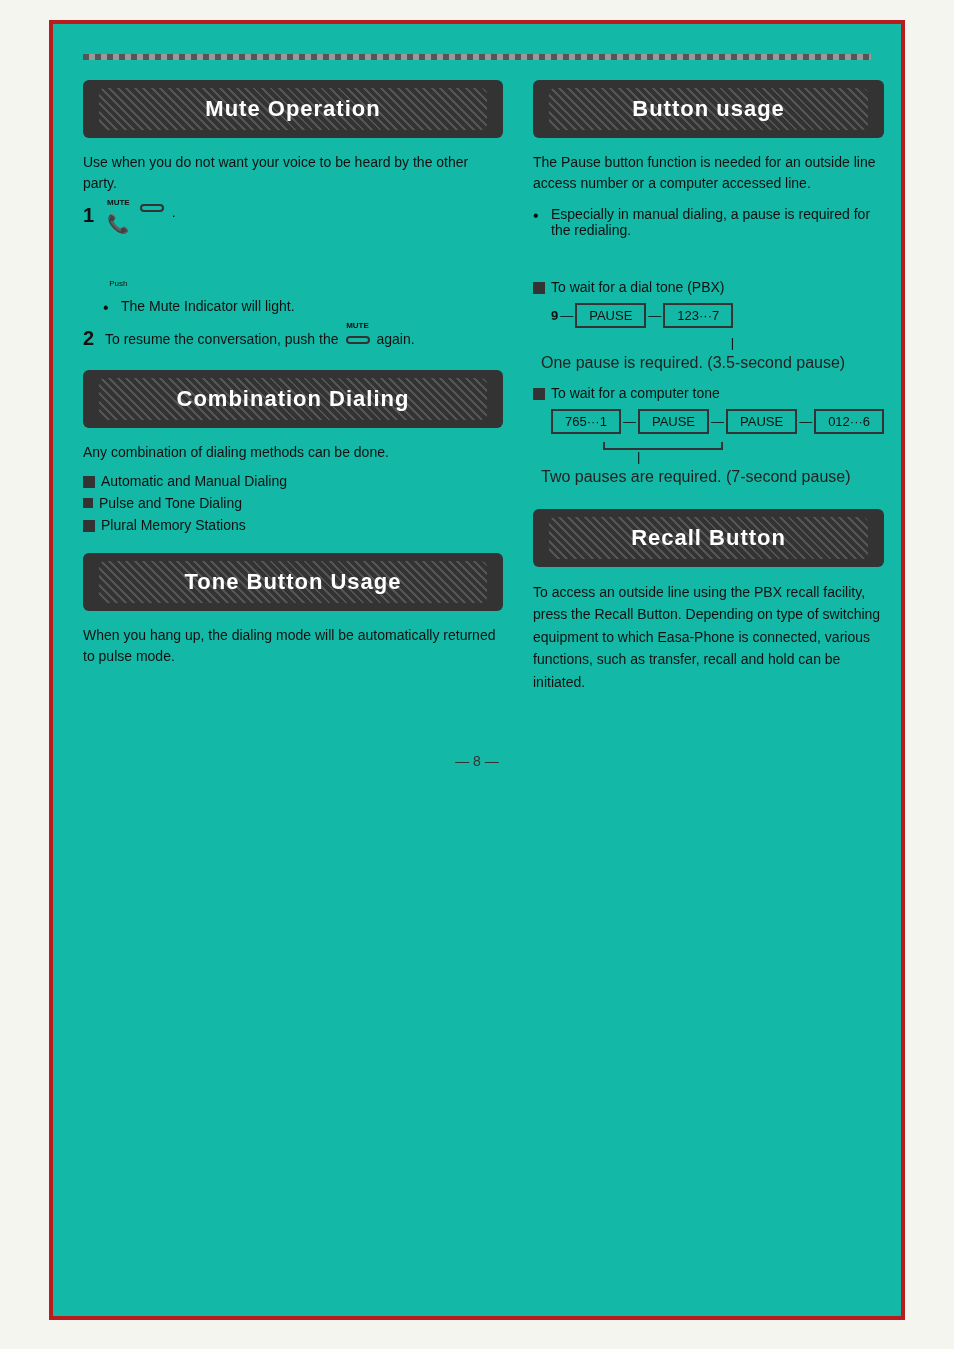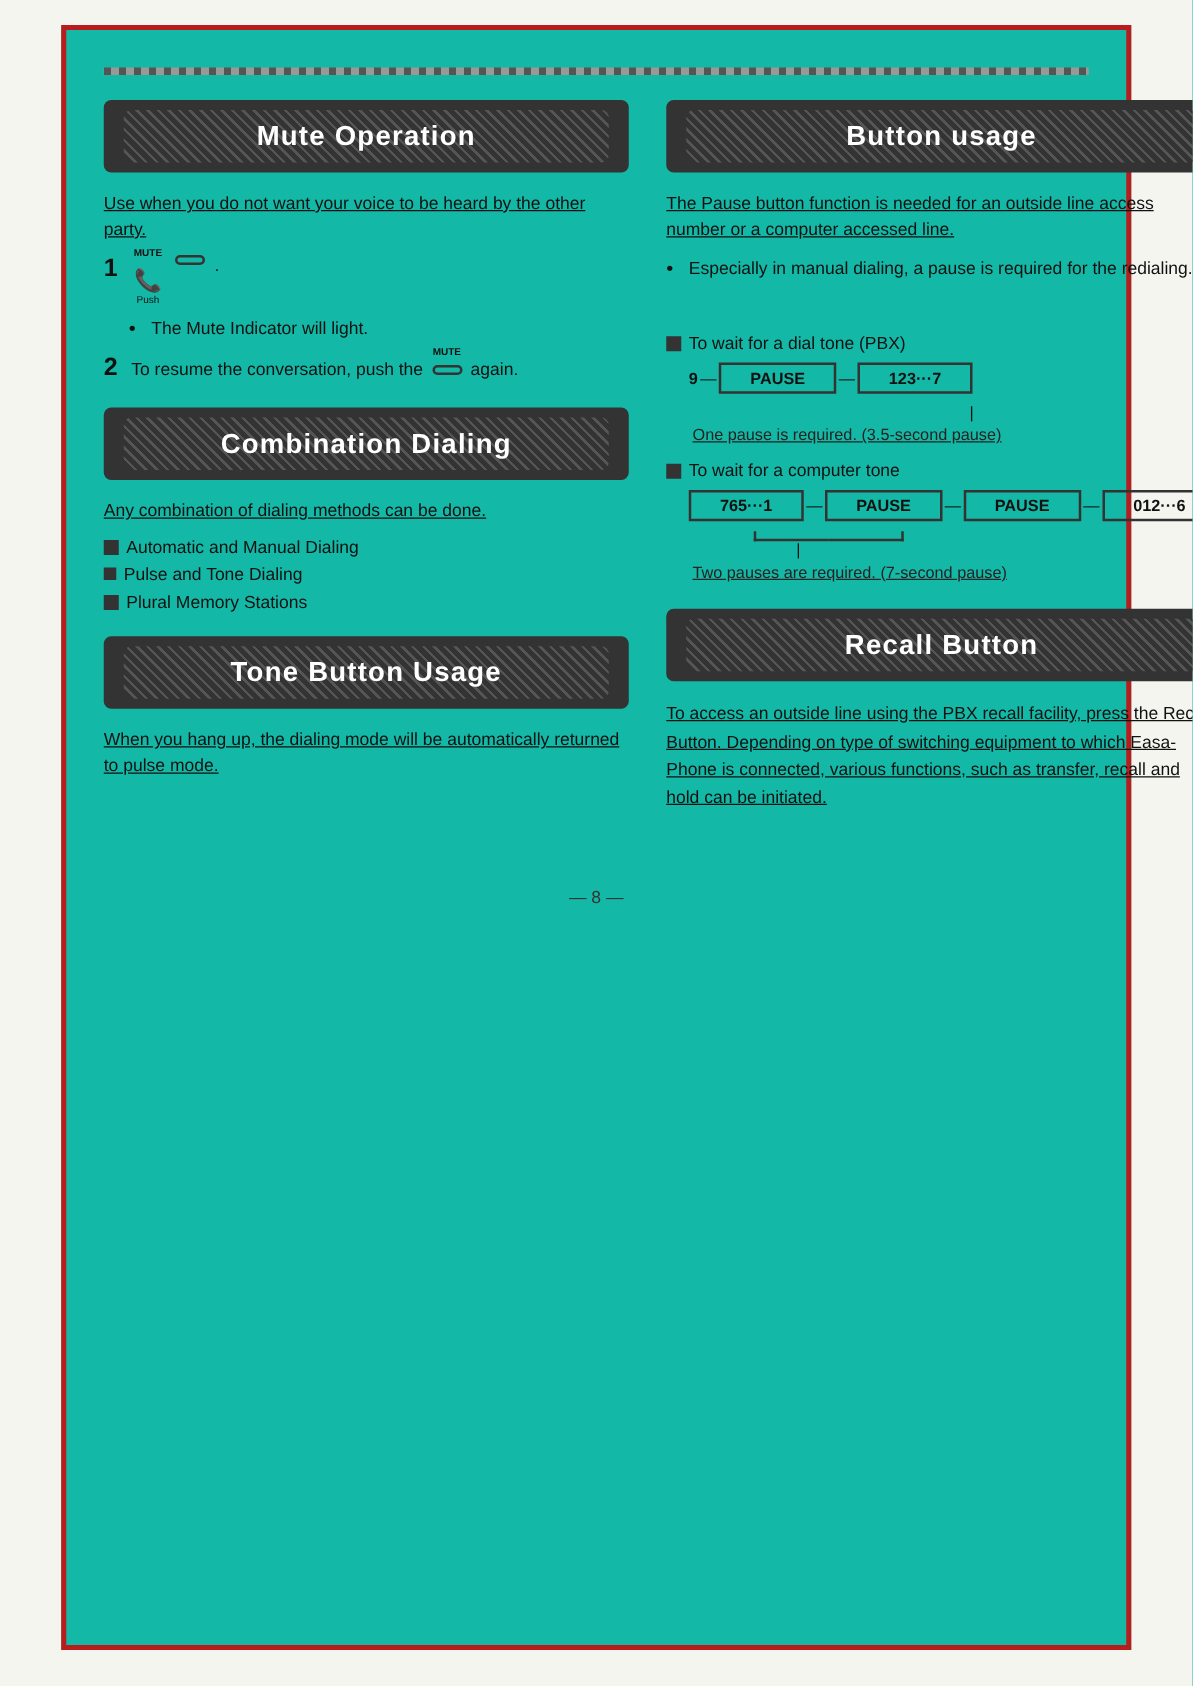--- a/index.html
+++ b/index.html
@@ -57,21 +57,20 @@
       border-radius: 6px;
       width: 100%;
       text-align: center;
     }
     .section-body {
       margin-bottom: 20px;
     }
     .section-body p {
       margin-bottom: 10px;
       line-height: 1.5;
-      text-decoration: underline;
     }
     .step-row {
       display: flex;
       align-items: flex-start;
       margin-bottom: 10px;
       gap: 8px;
     }
     .step-num {
       font-size: 20px;
       font-weight: bold;
@@ -138,35 +137,35 @@
     }
     .dial-diagram {
       display: flex;
       align-items: center;
       gap: 0;
       margin: 8px 0;
       font-size: 13px;
     }
     .dial-box {
       border: 2px solid #333;
-      padding: 3px 23px;
-      font-weight: bold;
+      padding: 3px 12px;
+      font-weight: normal;
       white-space: nowrap;
     }
     .dial-arrow {
       font-size: 13px;
       padding: 0 2px;
     }
     .dial-num {
       font-size: 13px;
       font-weight: bold;
     }
     .pause-note {
-      font-size: 13px;
-      margin-left: 21px;
+      font-size: 16px;
+      margin-left: 8px;
       margin-bottom: 6px;
       color: #222;
     }
     .vertical-line {
       text-align: center;
       font-size: 13px;
       line-height: 1;
       margin: 0 0 2px 40px;
     }
     .page-number {
@@ -178,20 +177,21 @@
     .step2-row {
       display: flex;
       align-items: center;
       gap: 6px;
       margin-bottom: 10px;
     }
     .push-label {
       font-size: 8px;
       display: block;
       text-align: center;
+      margin-top: 44px;
     }
     .mute-phone-wrap {
       display: flex;
       flex-direction: column;
       align-items: center;
     }
   </style>
 </head>
 <body>
 

